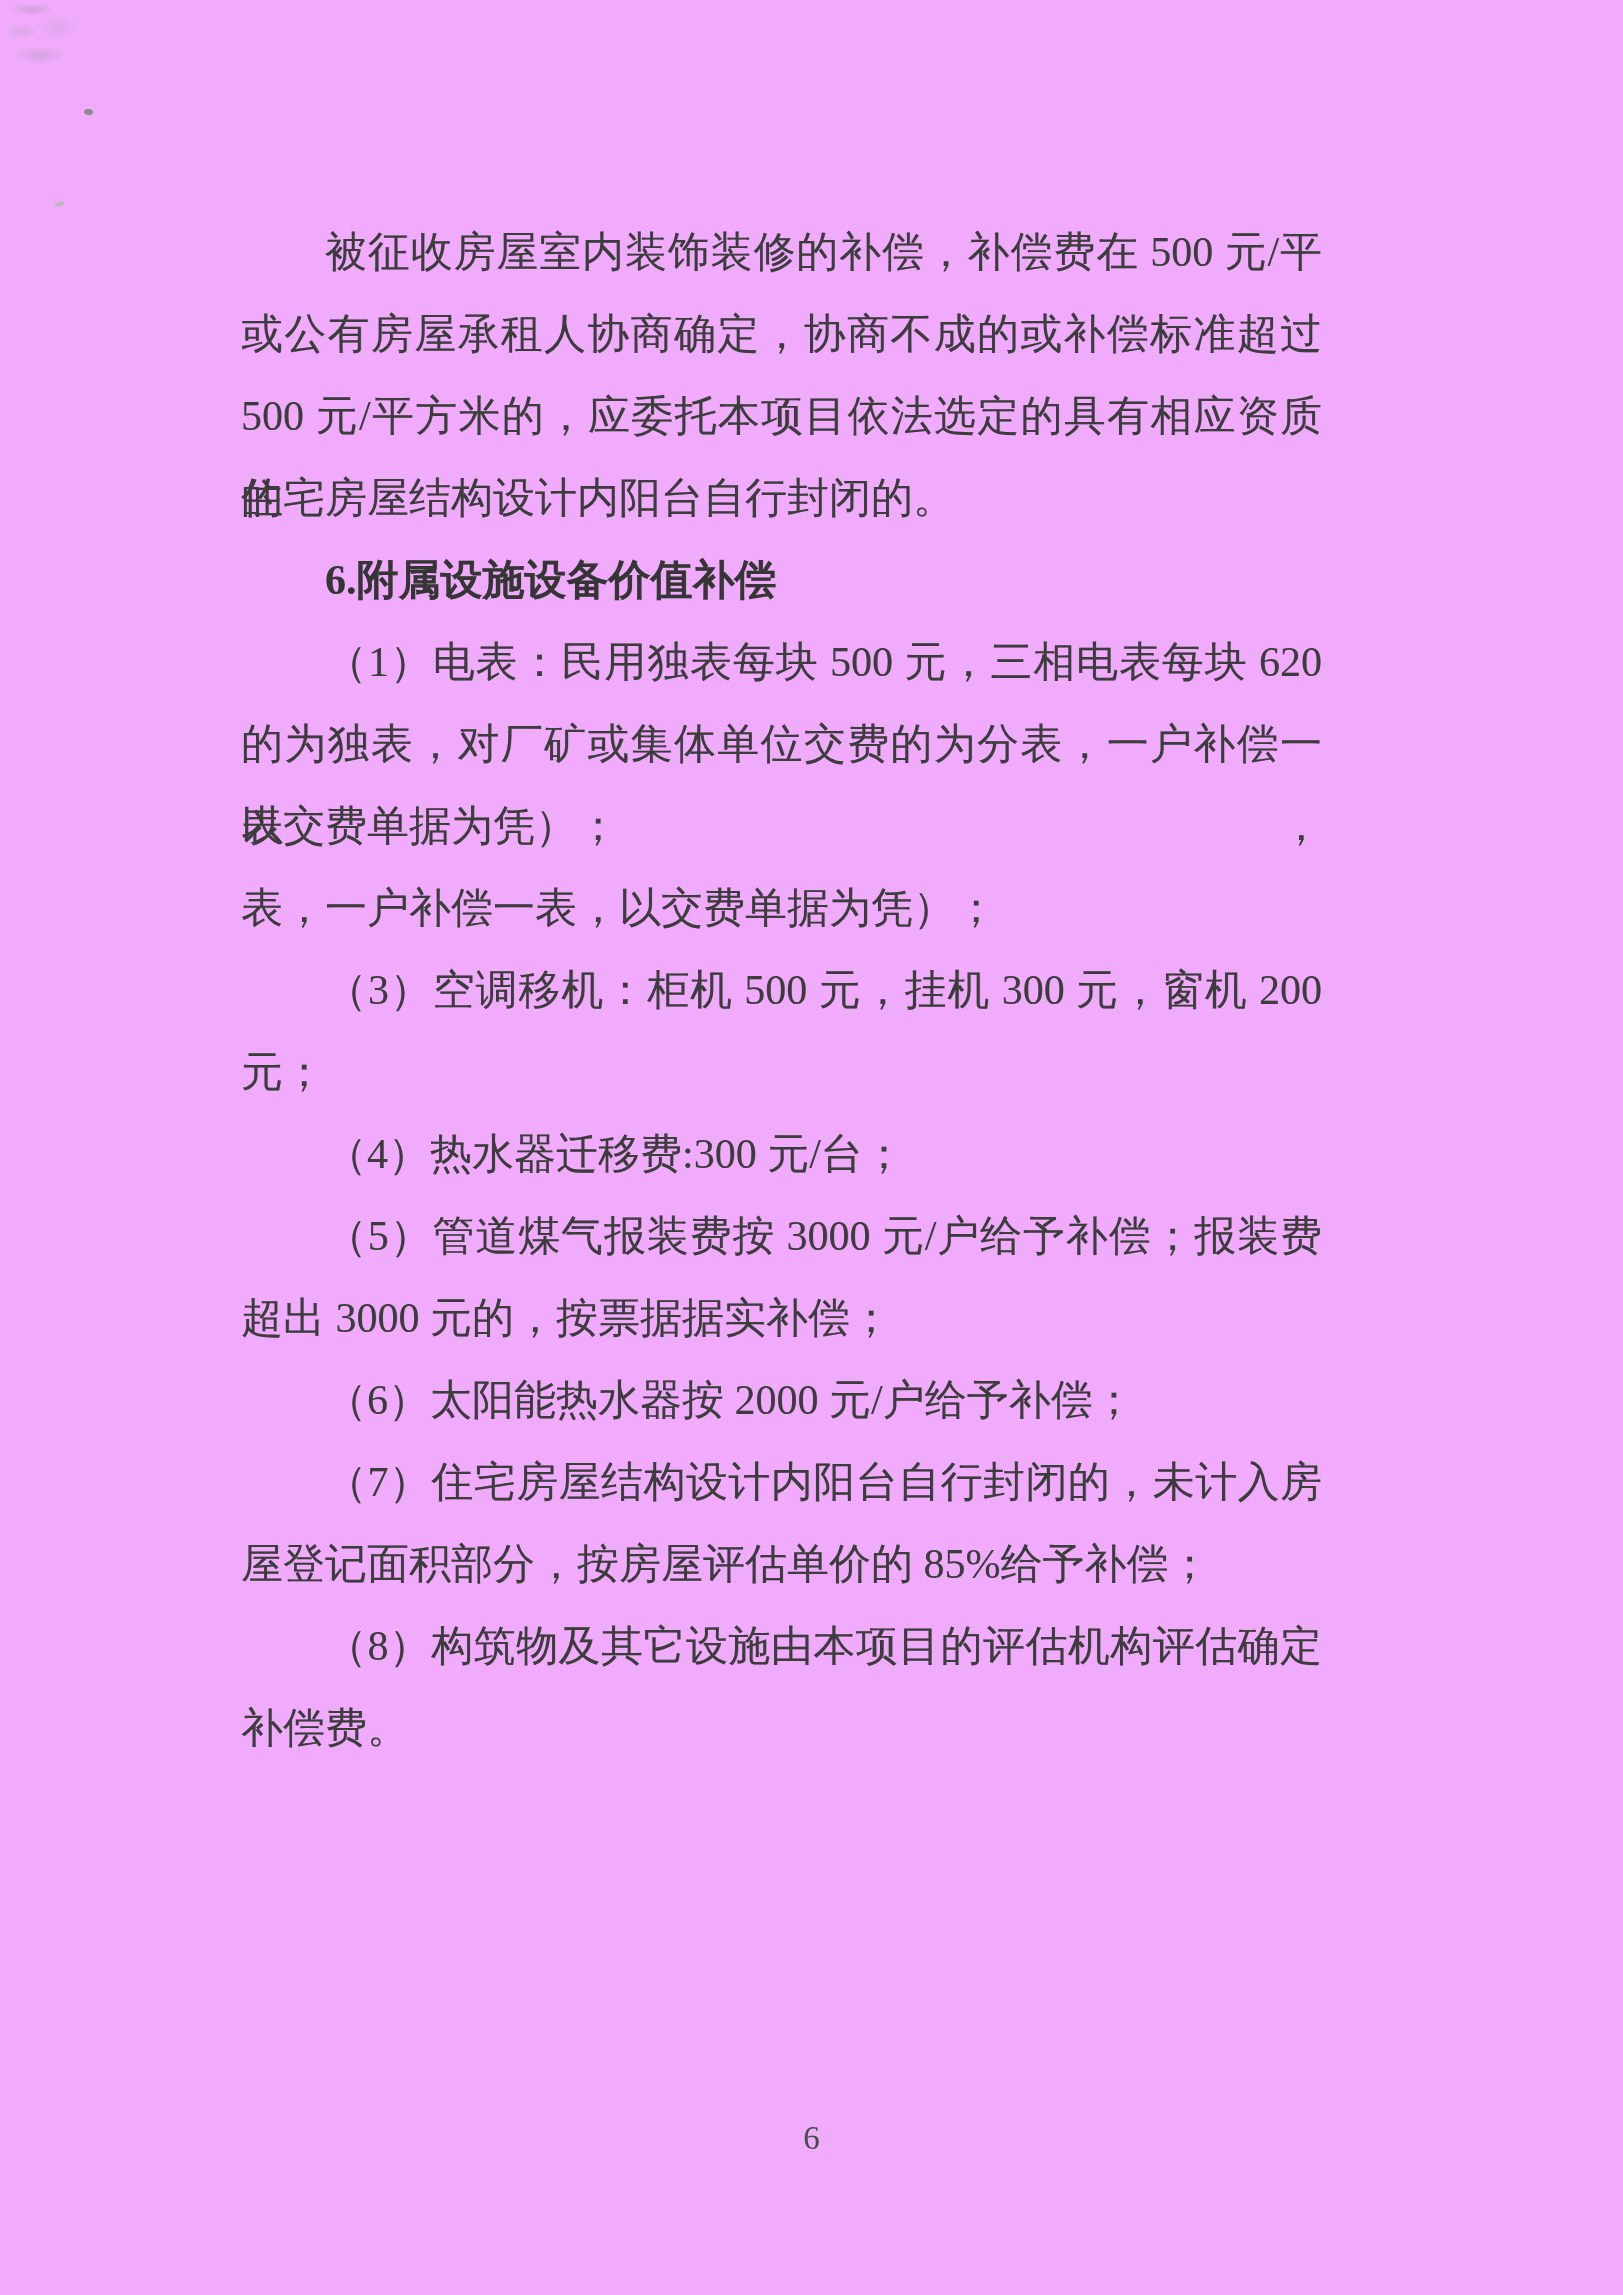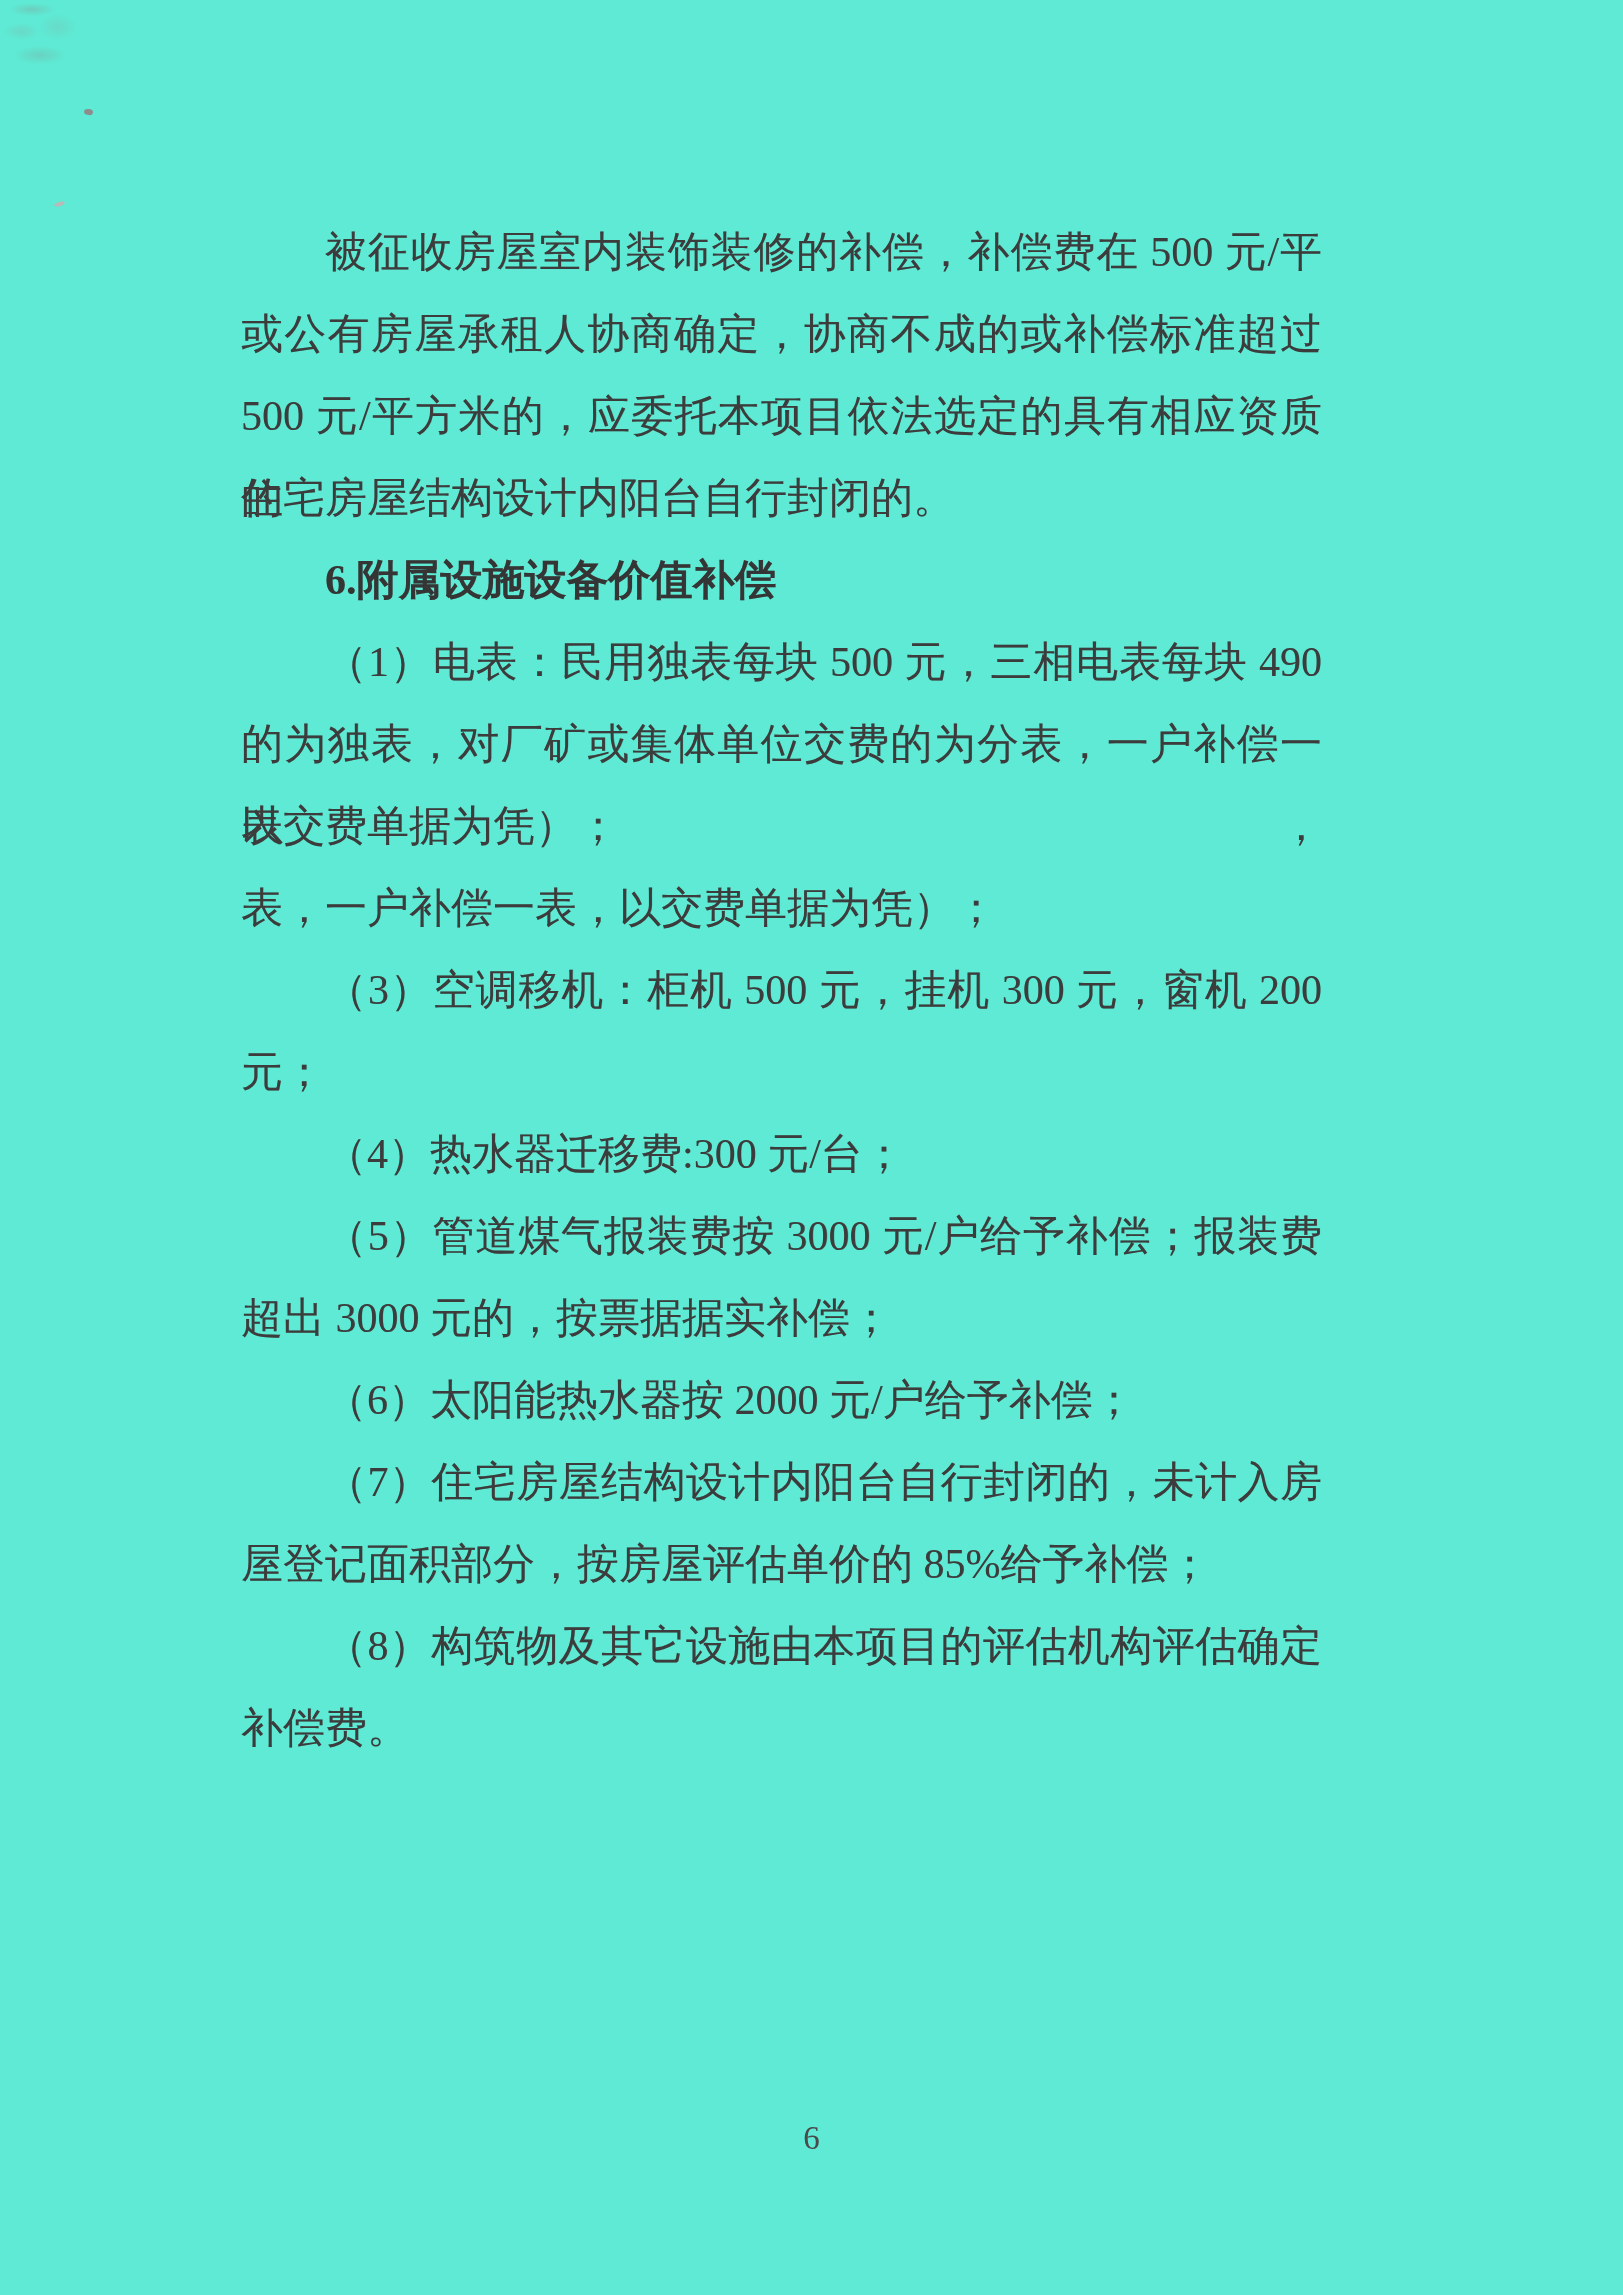--- a/index.html
+++ b/index.html
@@ -1,21 +1,21 @@
 <!DOCTYPE html>
 <html lang="zh" style="font-size:10.5px"><head>
 <meta charset="utf-8">
 <style>
   html, body { margin: 0; padding: 0; background: #888; }
   .page {
     position: relative;
     width: 1623px;
     height: 2295px;
     margin: 0 auto;
-    background: #5eead4;
+    background: #f0abfc;
     overflow: hidden;
     font-family: "Liberation Serif", "DejaVu Serif", serif;
     color: #3c3c3c;
   }
   .text-block {
     position: absolute;
     left: 241px;
     top: 211px;
     width: 1081px;
   }
@@ -72,21 +72,21 @@
   <div class="smudge-topleft"></div>
   <div class="speck-1"></div>
   <div class="speck-2"></div>
 
   <div class="text-block">
     <div class="line fill indent">被征收房屋室内装饰装修的补偿，补偿费在 500 元/平</div>
     <div class="line fill">或公有房屋承租人协商确定，协商不成的或补偿标准超过</div>
     <div class="line fill">500 元/平方米的，应委托本项目依法选定的具有相应资质的</div>
     <div class="line">住宅房屋结构设计内阳台自行封闭的。</div>
     <div class="line indent heading">6.附属设施设备价值补偿</div>
-    <div class="line fill indent">（1）电表：民用独表每块 500 元，三相电表每块 490</div>
+    <div class="line fill indent">（1）电表：民用独表每块 500 元，三相电表每块 620</div>
     <div class="line fill">的为独表，对厂矿或集体单位交费的为分表，一户补偿一表，</div>
     <div class="line">以交费单据为凭）；</div>
     <div class="line">表，一户补偿一表，以交费单据为凭）；</div>
     <div class="line fill indent">（3）空调移机：柜机 500 元，挂机 300 元，窗机 200</div>
     <div class="line">元；</div>
     <div class="line indent">（4）热水器迁移费:300 元/台；</div>
     <div class="line fill indent">（5）管道煤气报装费按 3000 元/户给予补偿；报装费</div>
     <div class="line">超出 3000 元的，按票据据实补偿；</div>
     <div class="line indent">（6）太阳能热水器按 2000 元/户给予补偿；</div>
     <div class="line fill indent">（7）住宅房屋结构设计内阳台自行封闭的，未计入房</div>

